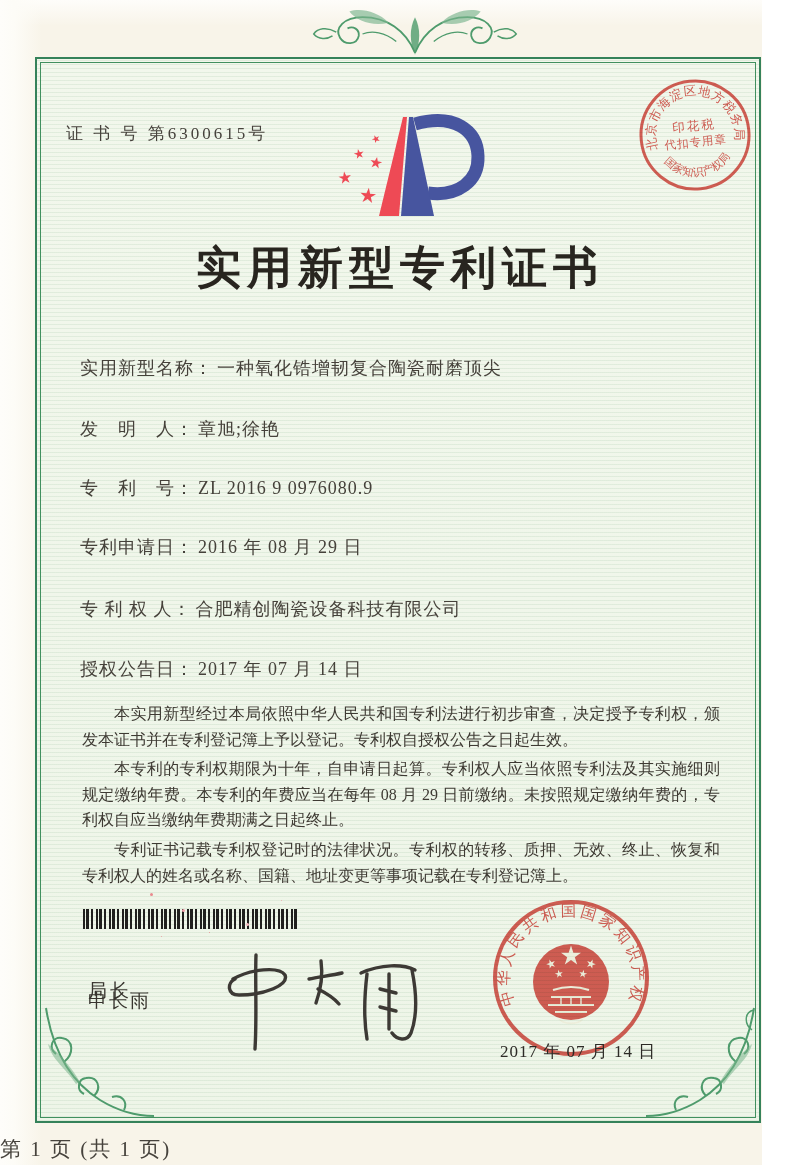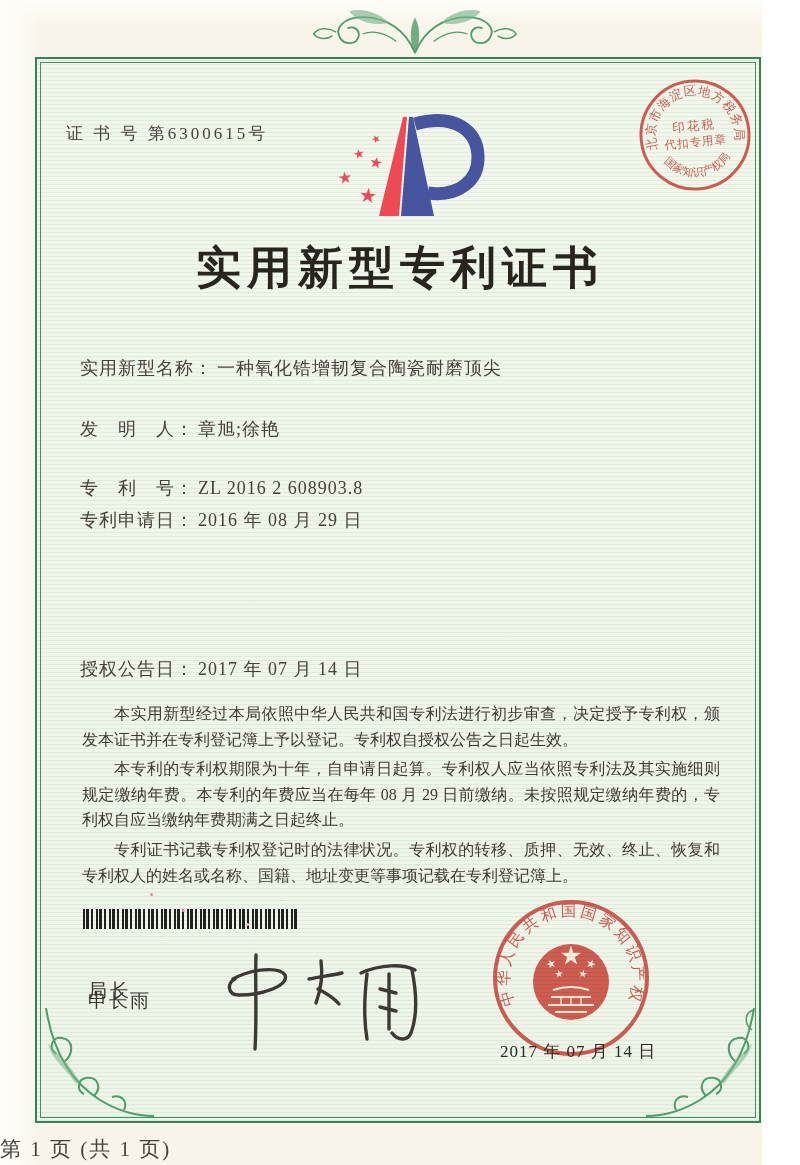--- a/index.html
+++ b/index.html
@@ -137,24 +137,27 @@
 
   <div class="abs field" style="top:356px">
     <span>实用新型名称：</span><span class="val">一种氧化锆增韧复合陶瓷耐磨顶尖</span>
   </div>
 
   <div class="abs title">实用新型专利证书</div>
   <div class="abs field" style="top:417px">
     <span>发　明　人：</span><span class="val">章旭;徐艳</span>
   </div>
   <div class="abs field" style="top:476px">
-    <span>专　利　号：</span><span class="val">ZL 2016 2 608903.8</span>
-  </div>
-  <div class="abs field" style="top:508px">
+    <span>专　利　号：</span><span class="val">ZL 2016 9 0976080.9</span>
+  </div>
+  <div class="abs field" style="top:535px">
     <span>专利申请日：</span><span class="val">2016 年 08 月 29 日</span>
+  </div>
+  <div class="abs field" style="top:597px">
+    <span>专 利 权 人：</span><span class="val">合肥精创陶瓷设备科技有限公司</span>
   </div>
   <div class="abs field" style="top:657px">
     <span>授权公告日：</span><span class="val">2017 年 07 月 14 日</span>
   </div>
 
   <div class="abs body-text">
     <p>本实用新型经过本局依照中华人民共和国专利法进行初步审查，决定授予专利权，颁发本证书并在专利登记簿上予以登记。专利权自授权公告之日起生效。</p>
     <p>本专利的专利权期限为十年，自申请日起算。专利权人应当依照专利法及其实施细则规定缴纳年费。本专利的年费应当在每年 08 月 29 日前缴纳。未按照规定缴纳年费的，专利权自应当缴纳年费期满之日起终止。</p>
     <p>专利证书记载专利权登记时的法律状况。专利权的转移、质押、无效、终止、恢复和专利权人的姓名或名称、国籍、地址变更等事项记载在专利登记簿上。</p>
   </div>

